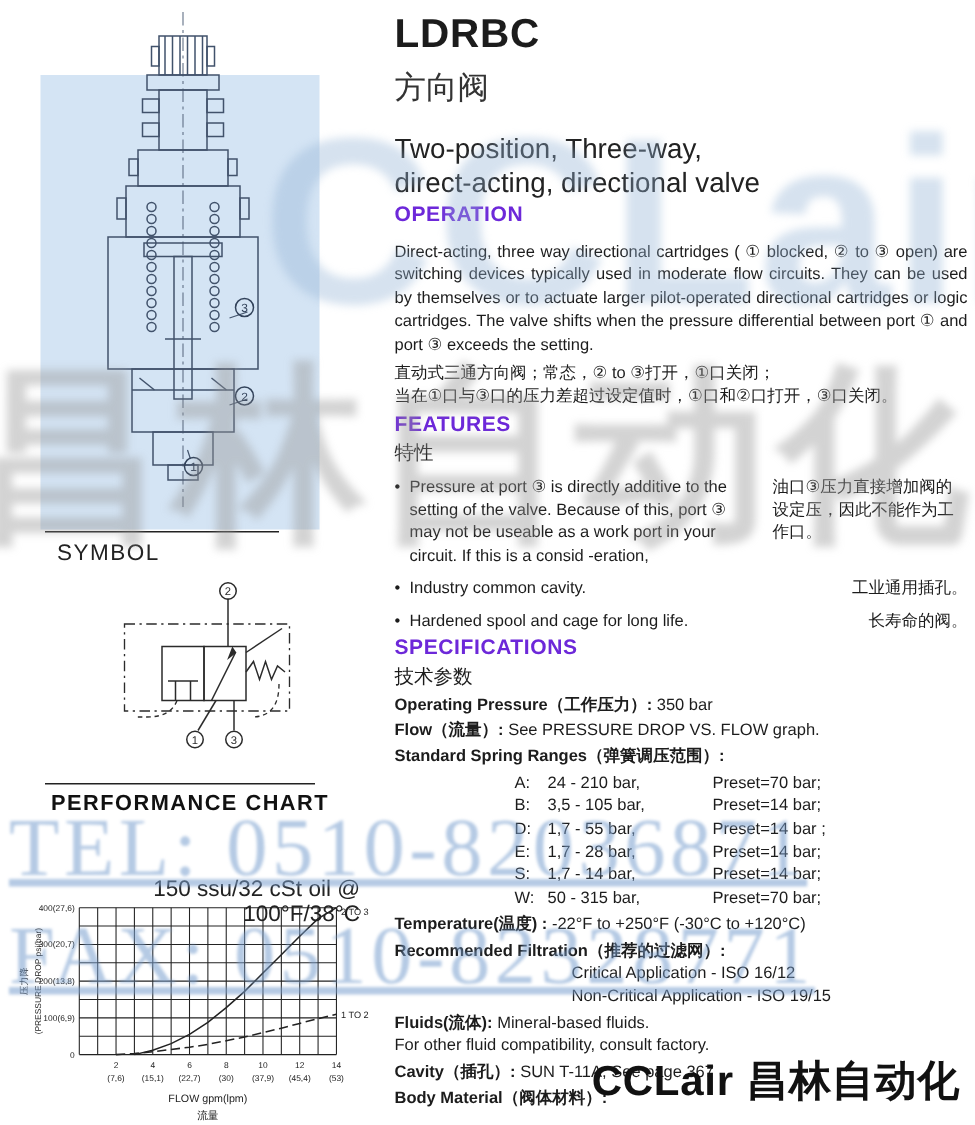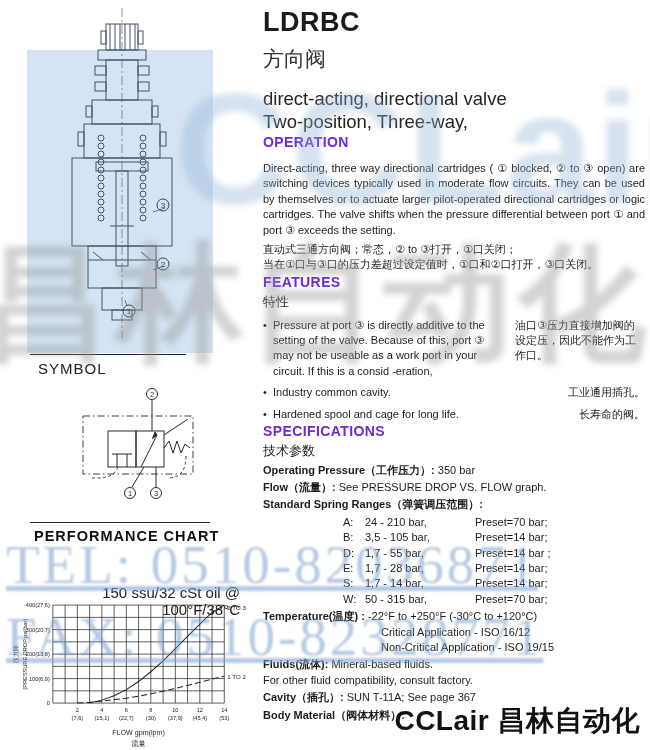--- a/index.html
+++ b/index.html
@@ -255,22 +255,22 @@
       <text x="124" y="144" font-size="7" fill="#222" text-anchor="middle">流量</text>
       <text x="211" y="11" font-size="6" fill="#222">2 TO 3</text>
       <text x="211" y="78" font-size="6" fill="#222">1 TO 2</text>
     </svg>
   </div>
 
   <div class="rightcol">
     <div class="model">LDRBC</div>
     <div class="model-cn">方向阀</div>
     <div class="subtitle">
+      <div>Two-position, Three-way,</div>
       <div>direct-acting, directional valve</div>
-      <div>Two-position, Three-way,</div>
     </div>
 
     <h3 class="sec op-head">OPERATION</h3>
     <div class="op-body">Direct-acting, three way directional cartridges ( ① blocked, ② to ③ open) are switching devices typically used in moderate flow circuits. They can be used by themselves or to actuate larger pilot-operated directional cartridges or logic cartridges. The valve shifts when the pressure differential between port ① and port ③ exceeds the setting.</div>
     <div class="op-cn">直动式三通方向阀；常态，② to ③打开，①口关闭；</div>
     <div>当在①口与③口的压力差超过设定值时，①口和②口打开，③口关闭。</div>
 
     <h3 class="sec feat-head">FEATURES</h3>
     <div class="feat-cn-head">特性</div>
     <div class="feat-row">
@@ -331,20 +331,23 @@
       <div class="spring-row">
         <span class="spring-code">W:</span>
         <span class="spring-range">50 - 315 bar,</span>
         <span>Preset=70 bar;</span>
       </div>
     </div>
 
     <div class="spec-line">
       <b>Temperature(温度) :</b>
       <span>-22°F to +250°F (-30°C to +120°C)</span>
+    </div>
+    <div class="spec-line">
+      <b>Recommended Filtration（推荐的过滤网）:</b>
     </div>
     <div class="indent1">Critical Application - ISO 16/12</div>
     <div class="indent1">Non-Critical Application - ISO 19/15</div>
     <div class="spec-line">
       <b>Fluids(流体):</b>
       <span>Mineral-based fluids.</span>
     </div>
     <div>For other fluid compatibility, consult factory.</div>
     <div class="spec-line">
       <b>Cavity（插孔）:</b>

